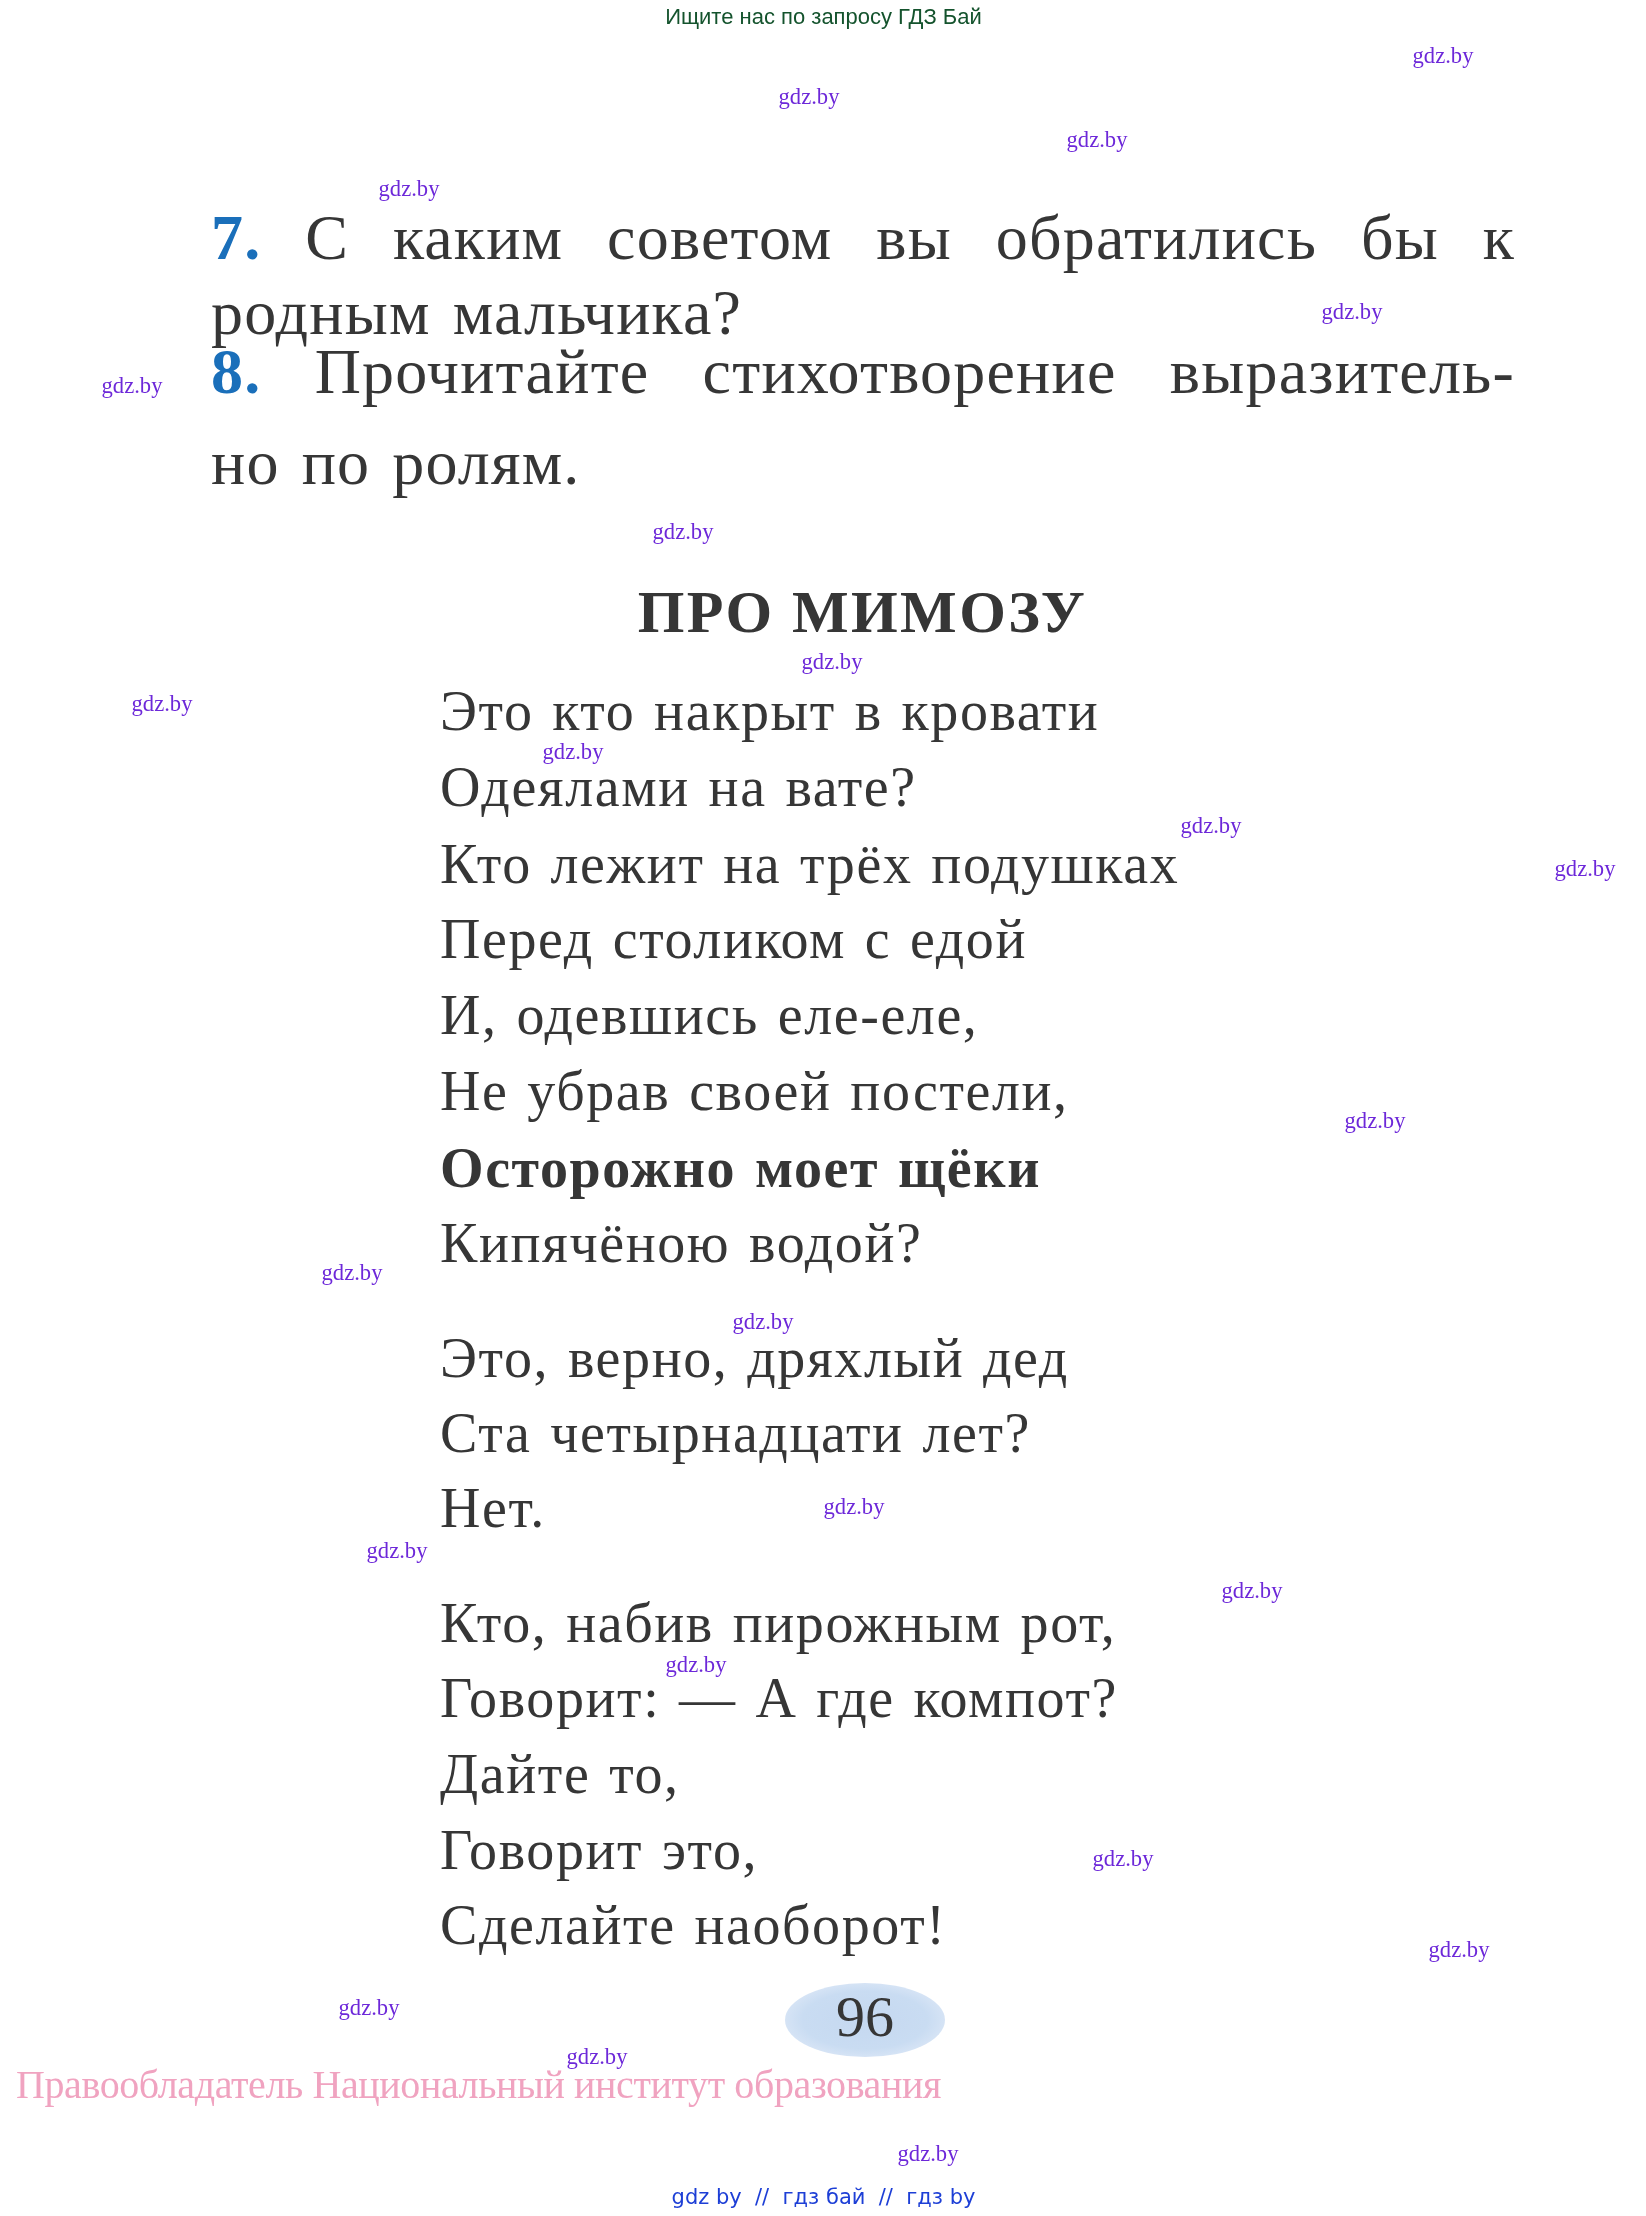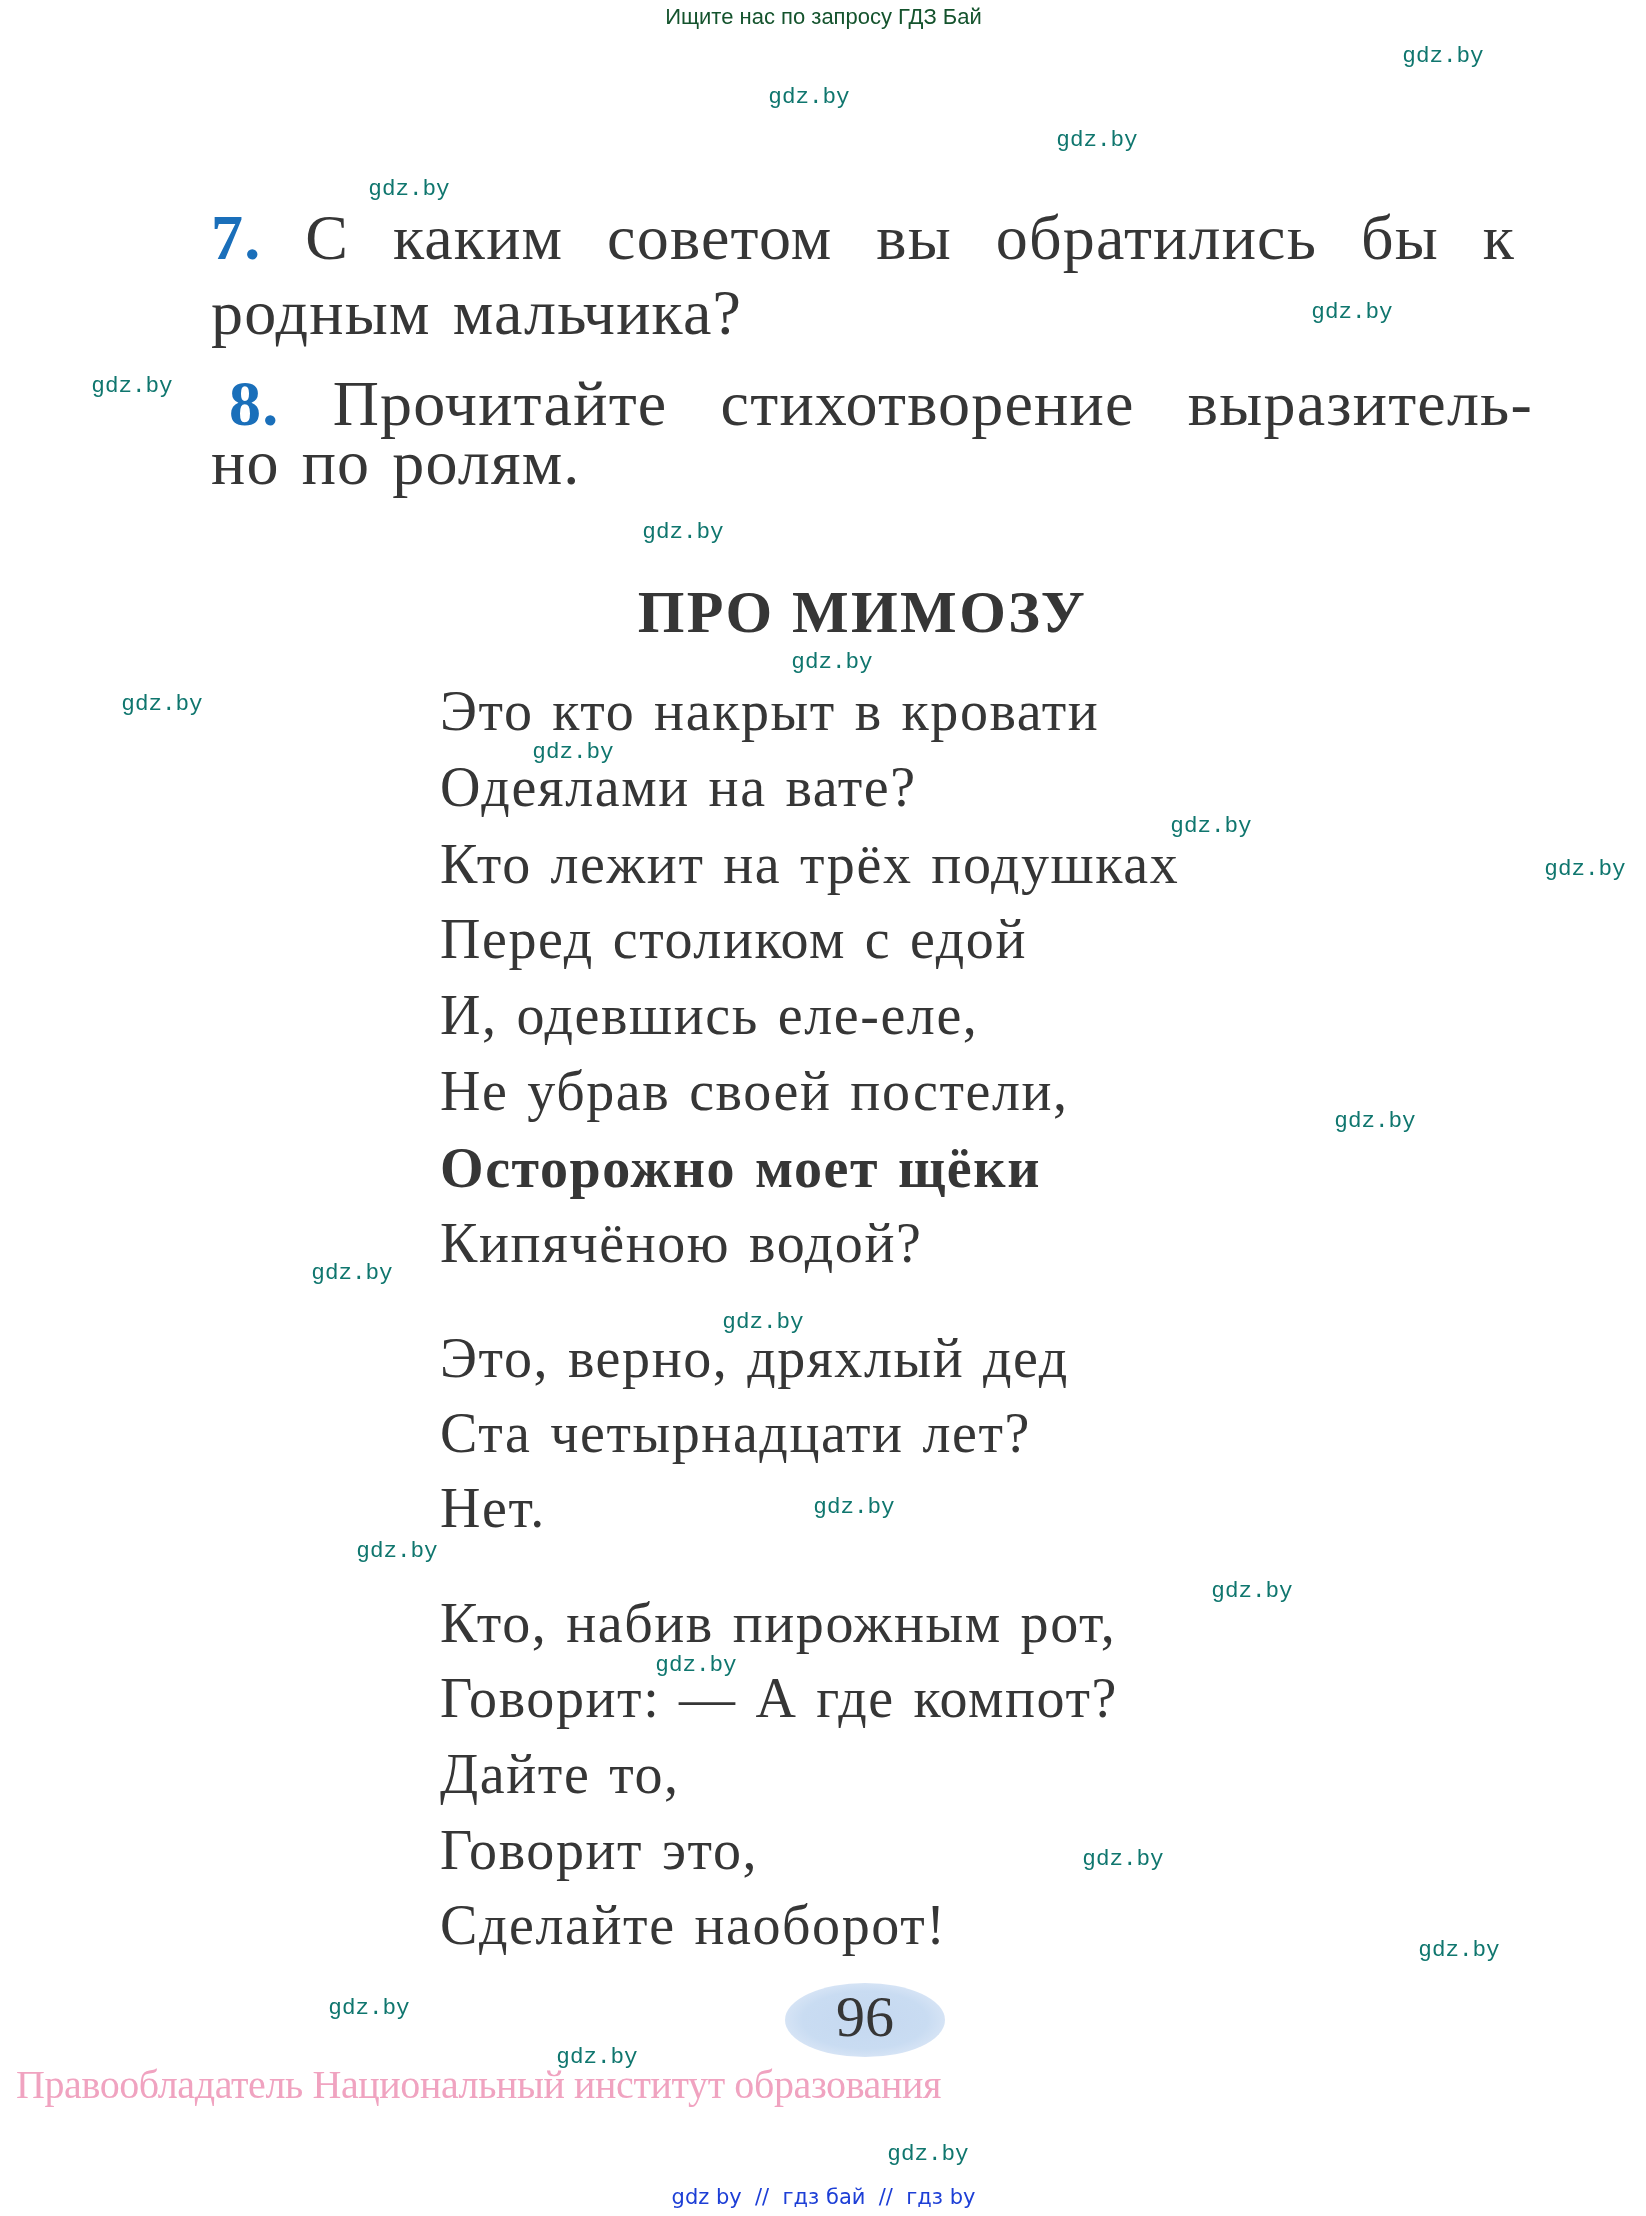--- a/index.html
+++ b/index.html
@@ -5,22 +5,22 @@
   html, body { margin: 0; padding: 0; background: #ffffff; }
   body { width: 1647px; height: 2216px; position: relative; overflow: hidden; }
   .abs { position: absolute; white-space: nowrap; }
   .search-hint {
     font-family: "Liberation Sans", sans-serif;
     color: #14532d; font-size: 22px; line-height: 24px;
     left: 0; width: 1647px; text-align: center; top: 4.8px;
   }
   .wm {
     position: absolute; white-space: nowrap;
-    font-family: Liberation Mono, monospace;
-    font-size: 22.6px; line-height: 24px; color: #0f766e;
+    font-family: Liberation Serif, serif;
+    font-size: 22.6px; line-height: 24px; color: #6d28d9;
     transform: translateX(-50%);
   }
   .serif { font-family: "Liberation Serif", "DejaVu Serif", serif; color: #363636; }
   .qline {
     position: absolute; left: 211px; width: 1304px;
     font-size: 64px; line-height: 64px; height: 64px;
     text-align: justify; text-align-last: justify;
     letter-spacing: 1.2px; word-spacing: 4.8px;
   }
   .qline.last { text-align-last: left; }
@@ -84,21 +84,21 @@
 <div class="wm" style="left:369px;  top:1996px;">gdz.by</div>
 <div class="wm" style="left:597px;  top:2045px;">gdz.by</div>
 <div class="wm" style="left:928px; top:2142px;">gdz.by</div>
 
 <div class="qline serif" style="top:206px;">
   <span class="qnum">7.</span>
   <span>С каким советом вы обратились бы к</span>
 </div>
 <div class="qline serif last" style="top:281px;">родным мальчика?</div>
 
-<div class="qline serif" style="top:372px;margin-left:18px;">
+<div class="qline serif" style="top:340px;">
   <span class="qnum">8.</span>
   <span>Прочитайте стихотворение выразитель-</span>
 </div>
 <div class="qline serif last" style="top:431px;">но по ролям.</div>
 
 <div class="title serif" style="top:582px; left:39px;">ПРО МИМОЗУ</div>
 
 <div class="pline serif" style="top:679px;">Это кто накрыт в кровати</div>
 <div class="pline serif" style="top:755px;">Одеялами на вате?</div>
 <div class="pline serif" style="top:832px;">Кто лежит на трёх подушках</div>

